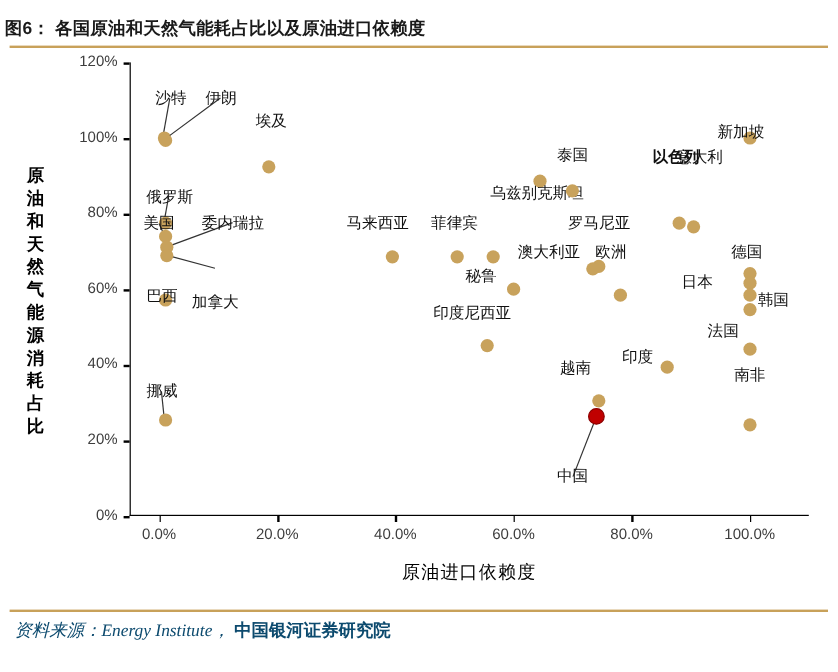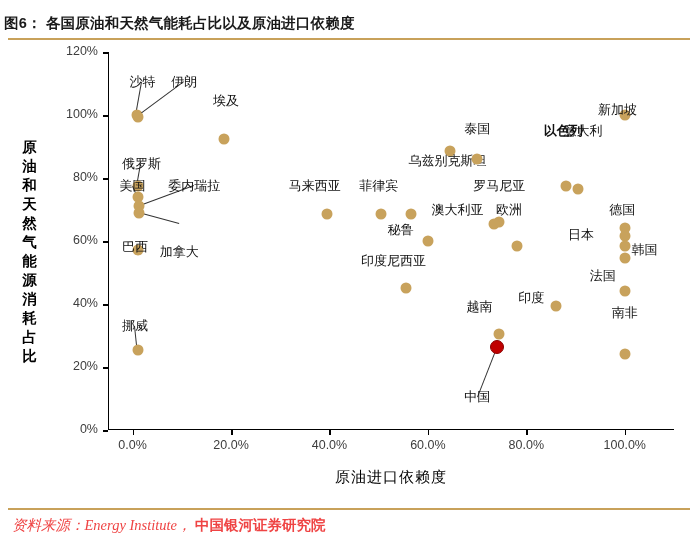--- a/index.html
+++ b/index.html
@@ -149,21 +149,21 @@
     height: 2px;
     background: #c8a15a;
   }
   .footer-text {
     position: absolute;
     left: 12px;
     top: 516px;
     font-size: 14.5px;
     font-family: "Liberation Serif", serif;
     font-style: italic;
-    color: #ef4444;
+    color: #0c4a6e;
   }
   .footer-text b {
     font-family: "Liberation Sans", sans-serif;
     font-style: normal;
     font-weight: bold;
   }
 </style>
 </head>
 <body>
 

